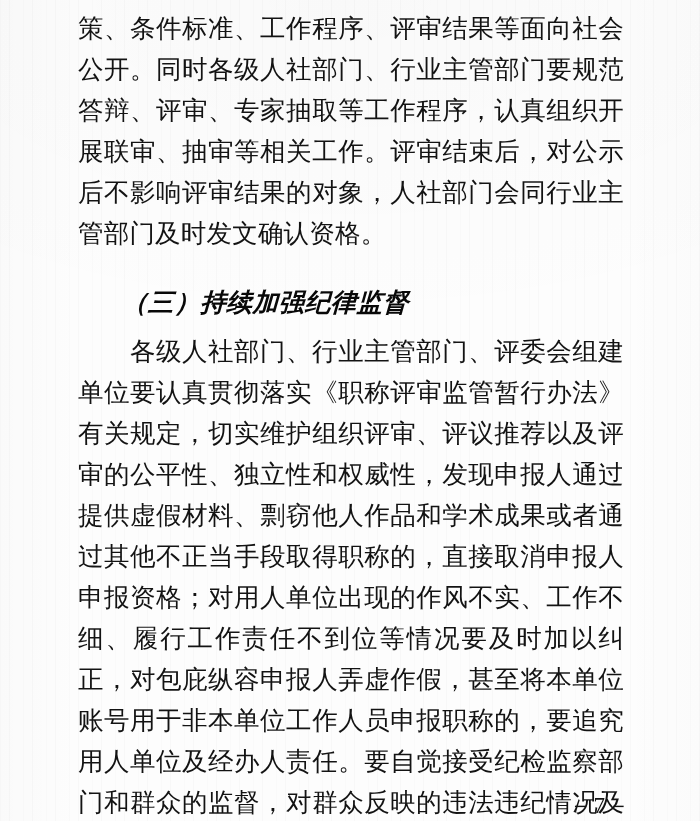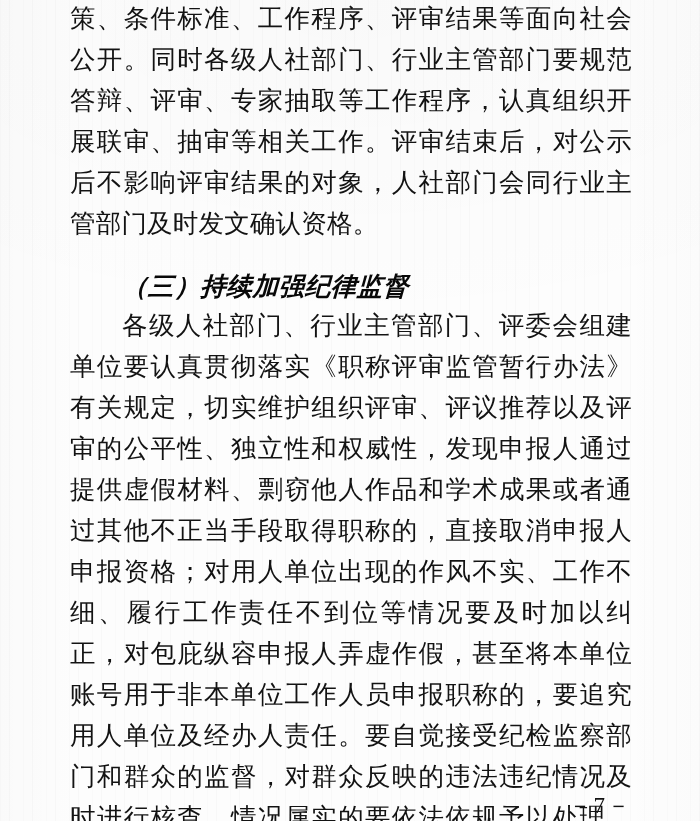--- a/index.html
+++ b/index.html
@@ -57,22 +57,22 @@
   
   .body-area {
     position: absolute;
     left: 70px;
     top: 0px;
     width: 562px;
     z-index: 4;
   }
 
   .para {
-    margin: 0;
-    font-family: Liberation Mono, monospace;
+    margin: 8px;
+    font-family: Liberation Sans, sans-serif;
     font-size: 25.5px;
     line-height: 41px;
     color: #1b1b1b;
     text-align: justify;
     text-justify: inter-character;
     letter-spacing: 0.2px;
     text-align-last: left;
     -webkit-font-smoothing: none;
   }
 

